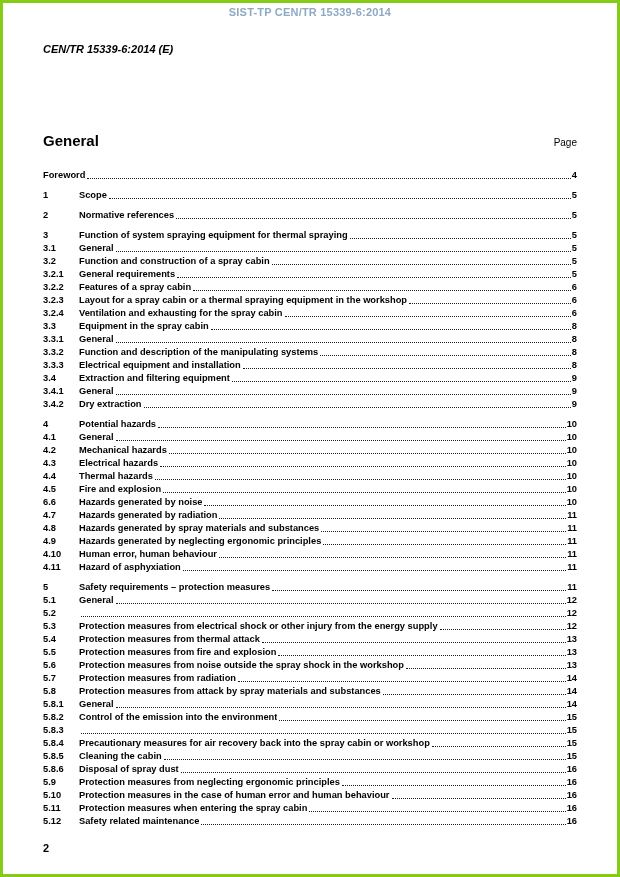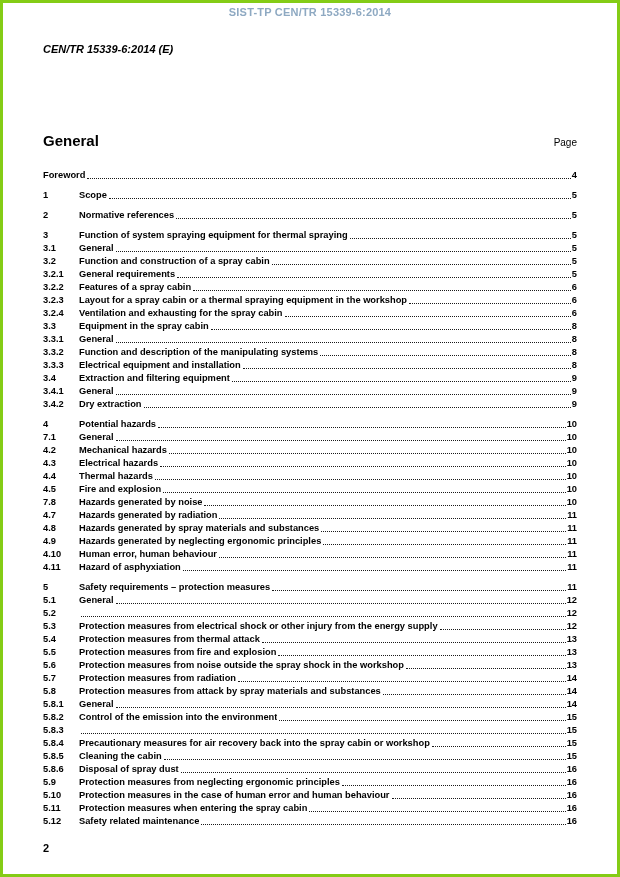--- a/index.html
+++ b/index.html
@@ -232,21 +232,21 @@
   </div>
 
   <div class="toc-row gap">
     <span class="num">4</span>
     <span class="title">Potential hazards</span>
     <span class="leader"></span>
     <span class="pagenum">10</span>
   </div>
 
   <div class="toc-row">
-    <span class="num">7.1</span>
+    <span class="num">4.1</span>
     <span class="title">General</span>
     <span class="leader"></span>
     <span class="pagenum">10</span>
   </div>
 
   <div class="toc-row">
     <span class="num">4.2</span>
     <span class="title">Mechanical hazards</span>
     <span class="leader"></span>
     <span class="pagenum">10</span>
@@ -267,21 +267,21 @@
   </div>
 
   <div class="toc-row">
     <span class="num">4.5</span>
     <span class="title">Fire and explosion</span>
     <span class="leader"></span>
     <span class="pagenum">10</span>
   </div>
 
   <div class="toc-row">
-    <span class="num">7.8</span>
+    <span class="num">6.6</span>
     <span class="title">Hazards generated by noise</span>
     <span class="leader"></span>
     <span class="pagenum">10</span>
   </div>
 
   <div class="toc-row">
     <span class="num">4.7</span>
     <span class="title">Hazards generated by radiation</span>
     <span class="leader"></span>
     <span class="pagenum">11</span>

